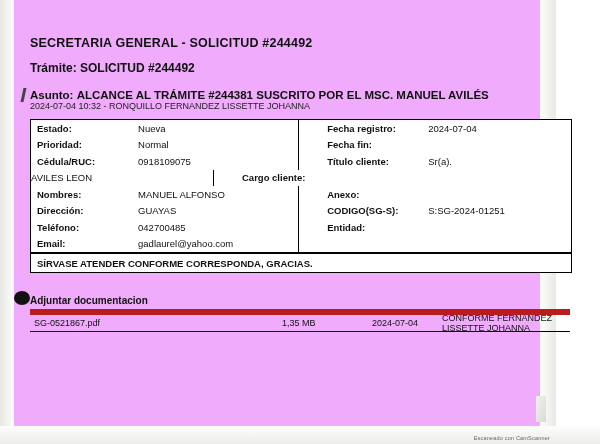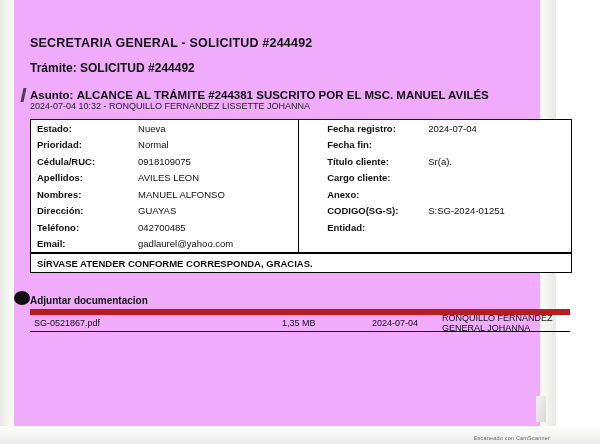--- a/index.html
+++ b/index.html
@@ -285,21 +285,20 @@
 
         <div class="row">
           <div class="cell-l-label">Cédula/RUC:</div>
           <div class="cell-l-value">0918109075</div>
           <div class="vline"></div>
           <div class="cell-r-label">Título cliente:</div>
           <div class="cell-r-value">Sr(a).</div>
         </div>
 
         <div class="row">
-          <div class="cell-l-label">Apellidos:</div>
           <div class="cell-l-value">AVILES LEON</div>
           <div class="vline"></div>
           <div class="cell-r-label">Cargo cliente:</div>
           <div class="cell-r-value"></div>
         </div>
 
         <div class="row">
           <div class="cell-l-label">Nombres:</div>
           <div class="cell-l-value">MANUEL ALFONSO</div>
           <div class="vline"></div>
@@ -341,21 +340,21 @@
       </div>
     </div>
 
     <div class="attach-title">Adjuntar documentacion</div>
 
     <div class="attach-table">
       <div class="attach-row">
         <div class="attach-file">SG-0521867.pdf</div>
         <div class="attach-size">1,35 MB</div>
         <div class="attach-date">2024-07-04</div>
-        <div class="attach-user">RONQUILLO FERNANDEZ GENERAL JOHANNA</div>
+        <div class="attach-user">CONFORME FERNANDEZ LISSETTE JOHANNA</div>
       </div>
     </div>
 
   </div>
 
   <div class="corner-fold"></div>
   <div class="footer-note">Escaneado con CamScanner</div>
 </div>
 
 </body></html>

